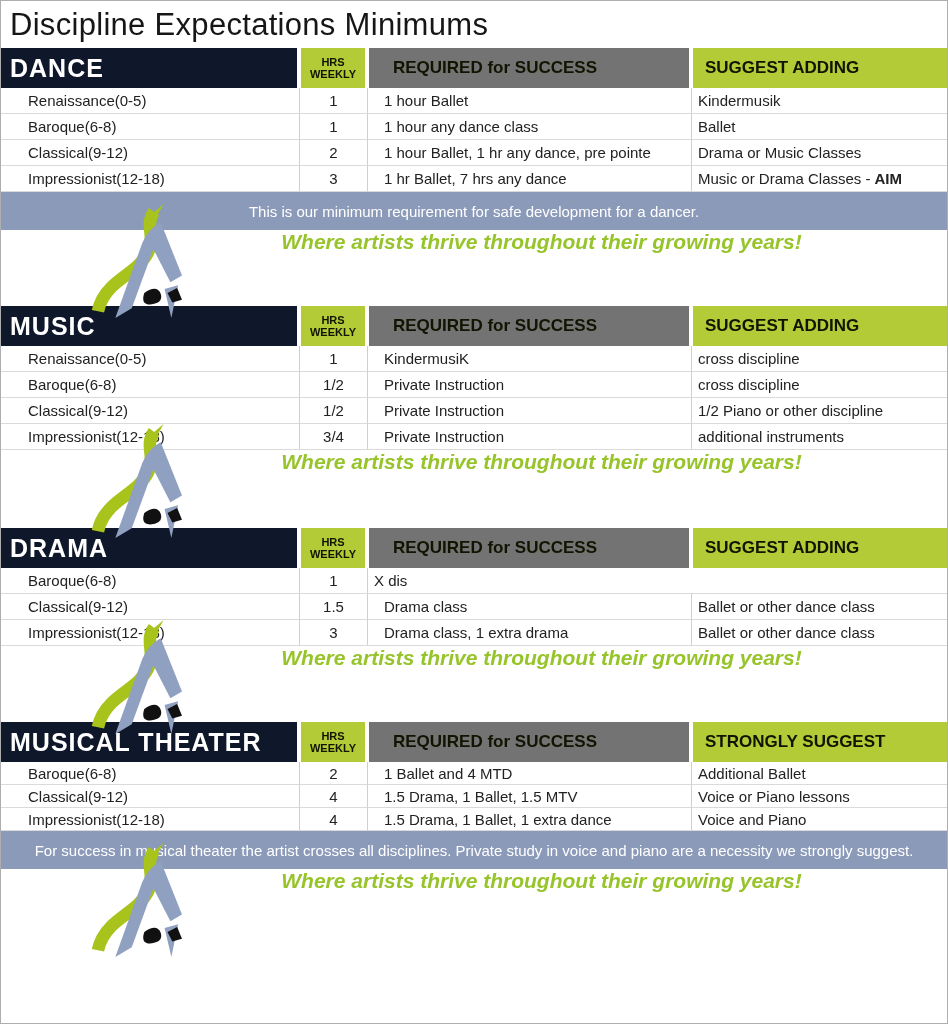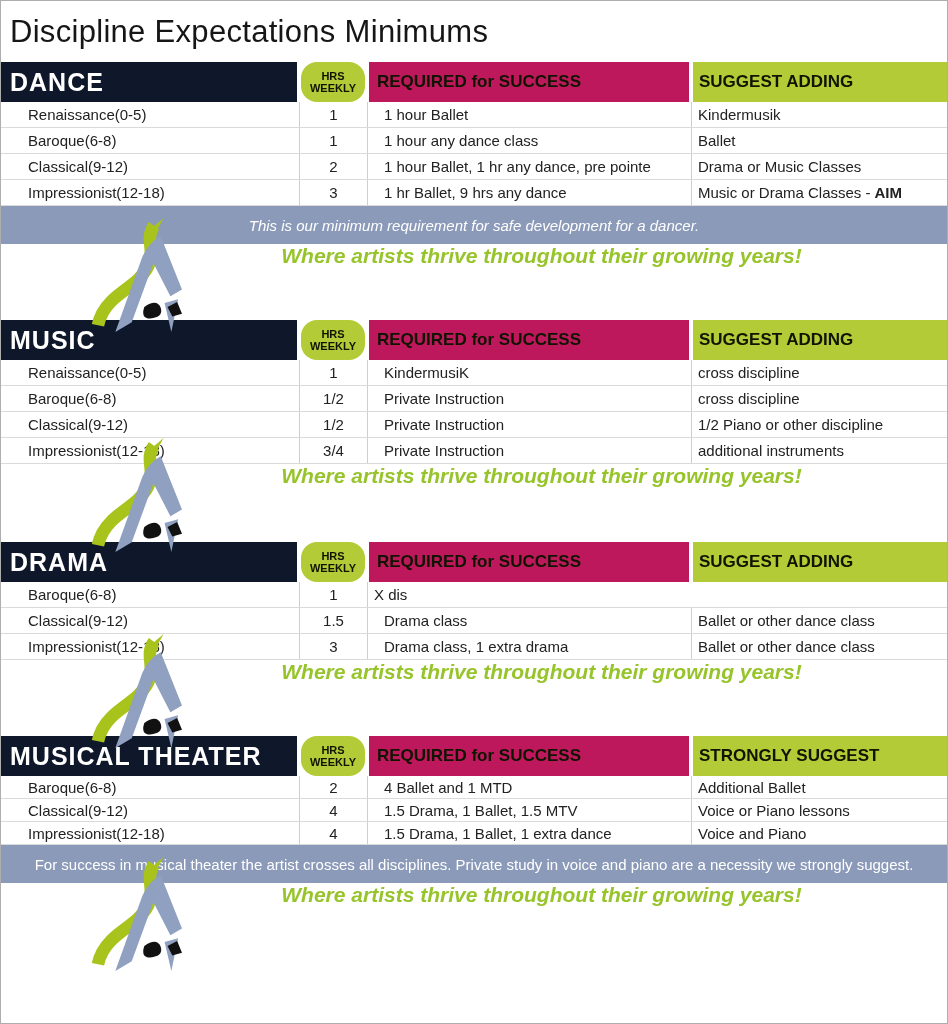--- a/index.html
+++ b/index.html
@@ -3,45 +3,45 @@
 <meta charset="utf-8">
 <style>
   html,body{margin:0;padding:0;background:#e8e8e8;}
   *{box-sizing:border-box;}
   .page{
     width:948px;height:1024px;margin:0 auto;background:#fff;
     border:1px solid #aeaeae;overflow:hidden;
     font-family:"Liberation Sans",sans-serif;
   }
   .page-title{
-    height:61px;display:flex;align-items:center;
+    height:47px;display:flex;align-items:center;
     padding-left:9px;font-size:31px;color:#161616;letter-spacing:.3px;
   }
   
   .thead{display:flex;height:40px;}
   .hgap{width:4px;background:#fff;}
   .h1{width:296px;background:#0f172a;color:#fff;font-size:25px;font-weight:bold;
       letter-spacing:1px;display:flex;align-items:center;padding-left:9px;}
   .h2{width:64px;background:#b3cb36;color:#101400;font-size:11px;font-weight:bold;
-      line-height:12px;display:flex;align-items:center;justify-content:center;text-align:center;border-radius:16px;}
-  .h3{width:320px;background:#be185d;color:#101400;font-size:17px;font-weight:bold;
-      display:flex;align-items:center;padding-left:8px;}
+      line-height:12px;display:flex;align-items:center;justify-content:center;text-align:center;}
+  .h3{width:320px;background:#737373;color:#101400;font-size:17px;font-weight:bold;
+      display:flex;align-items:center;padding-left:24px;}
   .h4{flex:1;background:#b3cb36;color:#101400;font-size:17px;font-weight:bold;
-      display:flex;align-items:center;padding-left:6px;}
+      display:flex;align-items:center;padding-left:12px;}
   .trow{display:flex;height:26px;border-bottom:1px solid #dadada;
         font-size:15px;color:#222;}
   .b1{width:298px;display:flex;align-items:center;padding-left:27px;}
   .b2{width:68px;border-left:1px solid #cfcfcf;display:flex;align-items:center;justify-content:center;}
   .b3{width:324px;border-left:1px solid #cfcfcf;display:flex;align-items:center;padding-left:16px;white-space:nowrap;}
   .b4{flex:1;border-left:1px solid #cfcfcf;display:flex;align-items:center;padding-left:6px;white-space:nowrap;}
   .b4 b{margin-left:4px;}
   
   .banner{
     background:#8b9ab9;min-height:38px;display:flex;align-items:center;justify-content:center;
-    color:#fff;font-style:italic;font-size:15px;text-align:center;padding:3px 30px;
+    color:#fff;font-size:15px;text-align:center;padding:3px 30px;
   }
   .banner.no-italic{font-style:normal;}
   .tagline-area{position:relative;height:76px;}
   .tagline{
     margin-left:135px;text-align:center;
     color:#97c42a;font-size:21px;font-weight:bold;font-style:italic;
   }
   .logo{position:absolute;left:86px;top:-26px;width:132px;height:114px;z-index:2;}
   #sections section:nth-of-type(2) .tagline-area{height:78px;}
   #sections section:last-of-type .trow{height:23px;}
@@ -90,21 +90,21 @@
     <div class="b3">1 hour Ballet, 1 hr any dance, pre pointe</div>
     <div class="b4">
               <span>Drama or Music Classes</span>
               <b></b>
             </div>
   </div>
 
   <div class="trow">
     <div class="b1">Impressionist(12-18)</div>
     <div class="b2">3</div>
-    <div class="b3">1 hr Ballet, 9 hrs any dance</div>
+    <div class="b3">1 hr Ballet, 7 hrs any dance</div>
     <div class="b4">
               <span>Music or Drama Classes -</span>
               <b>AIM</b>
             </div>
   </div>
 </div>
     <div class="banner">
       <span class="banner-note">This is our minimum requirement for safe development for a dancer.</span>
     </div>
     <div class="tagline-area">
@@ -256,21 +256,21 @@
       <div class="h2">HRS WEEKLY</div>
       <div class="hgap"></div>
       <div class="h3">REQUIRED for SUCCESS</div>
       <div class="hgap"></div>
       <div class="h4">STRONGLY SUGGEST</div>
     </div>
     <div class="tbody">
   <div class="trow">
     <div class="b1">Baroque(6-8)</div>
     <div class="b2">2</div>
-    <div class="b3">4 Ballet and 1 MTD</div>
+    <div class="b3">1 Ballet and 4 MTD</div>
     <div class="b4">
               <span>Additional Ballet</span>
               <b></b>
             </div>
   </div>
 
   <div class="trow">
     <div class="b1">Classical(9-12)</div>
     <div class="b2">4</div>
     <div class="b3">1.5 Drama, 1 Ballet, 1.5 MTV</div>

